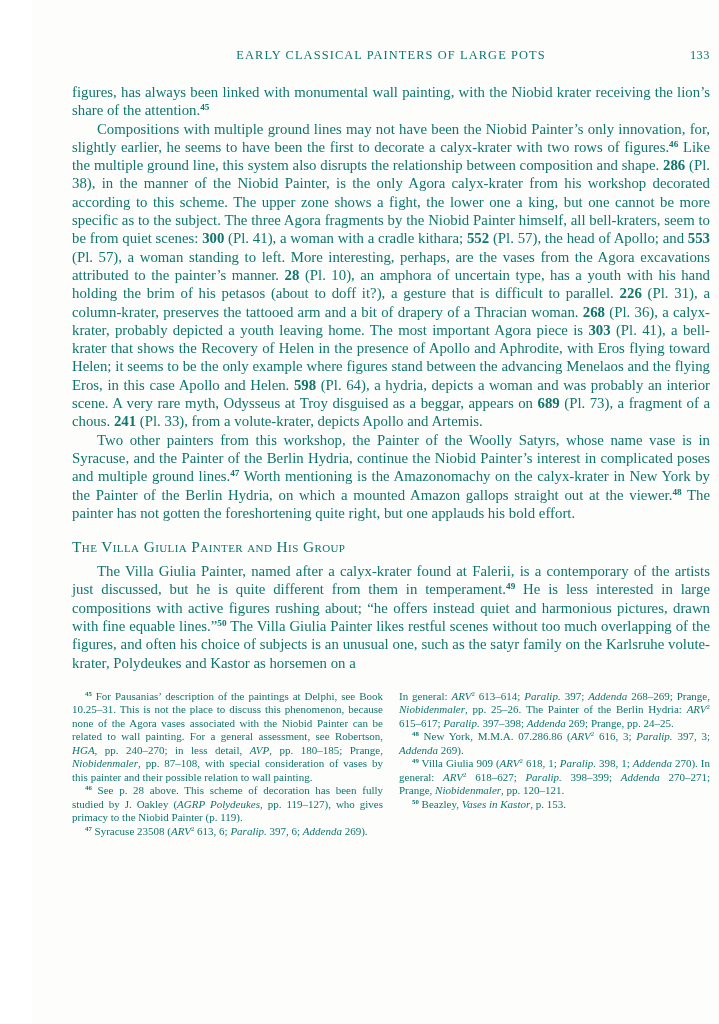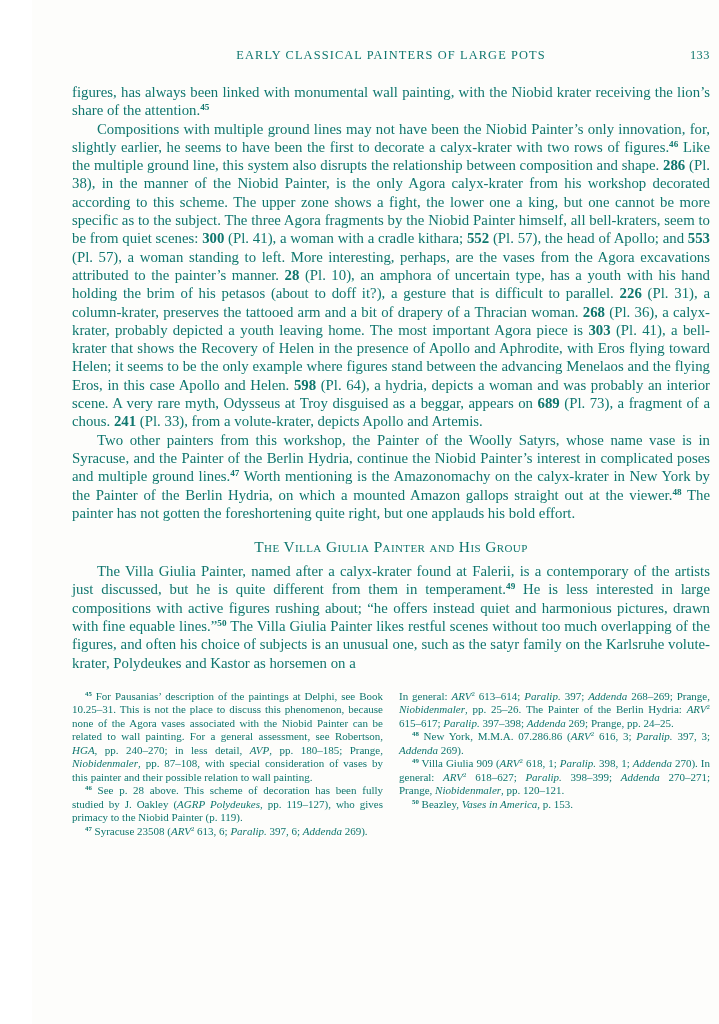--- a/index.html
+++ b/index.html
@@ -39,21 +39,21 @@
     text-align: justify;
   }
   .body-text p { margin: 0; }
   p.indent { text-indent: 25px; }
   .section-heading {
     font-size: 15.4px;
     font-weight: normal;
     font-variant: small-caps;
     letter-spacing: 0.4px;
     margin: 15px 0 6px 0;
-    text-align: center;
+    text-align: left;
     line-height: 19px;
   }
   .footnotes {
     margin-top: 18px;
     display: flex;
     gap: 16px;
     font-size: 11px;
     line-height: 13.5px;
     text-align: justify;
   }
@@ -94,17 +94,17 @@
   <div class="footnotes">
     <div class="fn-col" id="fn-left">
         <p class="indent"><sup class="fnref">45</sup> For Pausanias’ description of the paintings at Delphi, see Book 10.25–31. This is not the place to discuss this phenomenon, because none of the Agora vases associated with the Niobid Painter can be related to wall painting. For a general assessment, see Robertson, <i>HGA</i>, pp. 240–270; in less detail, <i>AVP</i>, pp. 180–185; Prange, <i>Niobidenmaler</i>, pp. 87–108, with special consideration of vases by this painter and their possible relation to wall painting.</p>
         <p class="indent"><sup class="fnref">46</sup> See p. 28 above. This scheme of decoration has been fully studied by J. Oakley (<i>AGRP Polydeukes</i>, pp. 119–127), who gives primacy to the Niobid Painter (p. 119).</p>
         <p class="indent"><sup class="fnref">47</sup> Syracuse 23508 (<i>ARV</i><sup>2</sup> 613, 6; <i>Paralip.</i> 397, 6; <i>Addenda</i> 269).</p>
       </div>
     <div class="fn-col" id="fn-right">
         <p>In general: <i>ARV</i><sup>2</sup> 613–614; <i>Paralip.</i> 397; <i>Addenda</i> 268–269; Prange, <i>Niobidenmaler</i>, pp. 25–26. The Painter of the Berlin Hydria: <i>ARV</i><sup>2</sup> 615–617; <i>Paralip.</i> 397–398; <i>Addenda</i> 269; Prange, pp. 24–25.</p>
         <p class="indent"><sup class="fnref">48</sup> New York, M.M.A. 07.286.86 (<i>ARV</i><sup>2</sup> 616, 3; <i>Paralip.</i> 397, 3; <i>Addenda</i> 269).</p>
         <p class="indent"><sup class="fnref">49</sup> Villa Giulia 909 (<i>ARV</i><sup>2</sup> 618, 1; <i>Paralip.</i> 398, 1; <i>Addenda</i> 270). In general: <i>ARV</i><sup>2</sup> 618–627; <i>Paralip.</i> 398–399; <i>Addenda</i> 270–271; Prange, <i>Niobidenmaler</i>, pp. 120–121.</p>
-        <p class="indent"><sup class="fnref">50</sup> Beazley, <i>Vases in America</i>, p. 153.</p>
+        <p class="indent"><sup class="fnref">50</sup> Beazley, <i>Vases in Kastor</i>, p. 153.</p>
       </div>
   </div>
 
 </div>
 
 </body></html>

